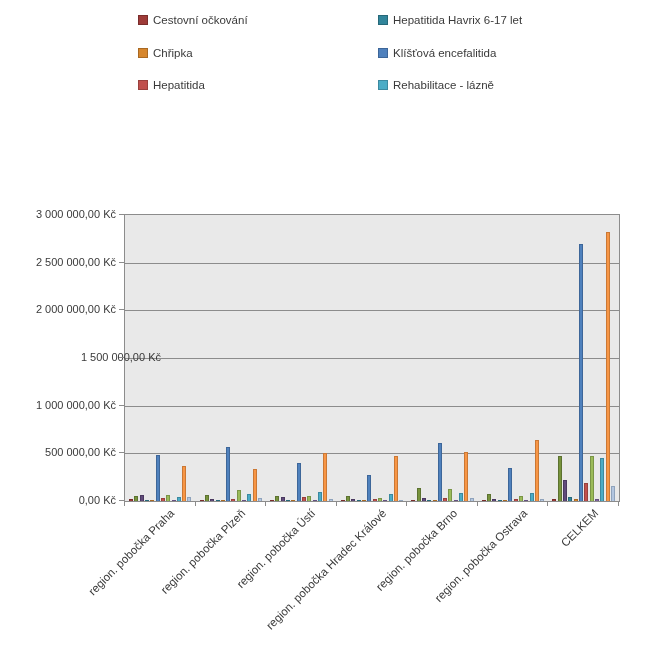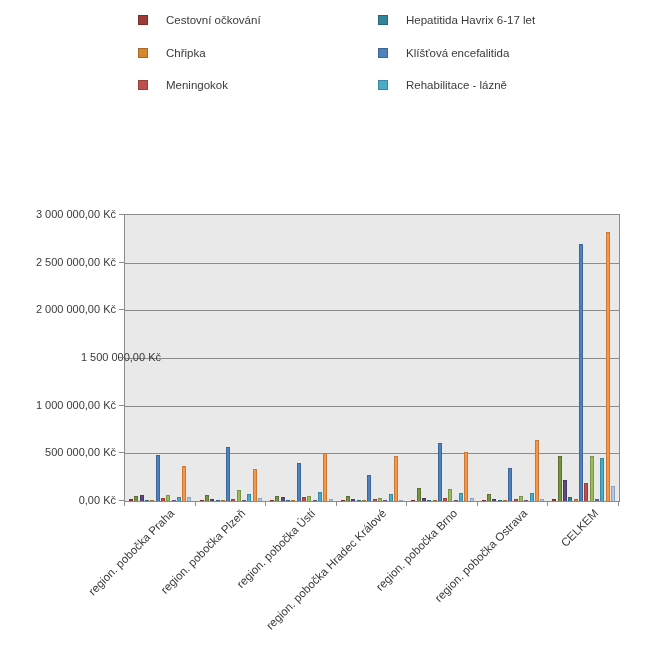--- a/index.html
+++ b/index.html
@@ -5,21 +5,21 @@
   html,body { margin:0; padding:0; }
   body {
     width:648px; height:672px; background:#ffffff; position:relative;
     font-family:"Liberation Sans", sans-serif; color:#3a3a3a; overflow:hidden;
   }
   #chart-root { position:absolute; inset:0; }
   .legend {
     position:absolute; left:138px; top:14px; width:480px;
     display:grid; grid-template-columns:240px auto; grid-auto-rows:32.6px;
   }
-  .legend-item { display:flex; align-items:flex-start; font-size:11.5px; line-height:13px;gap:13px; }
+  .legend-item { display:flex; align-items:flex-start; font-size:11.5px; line-height:13px; }
   .swatch { width:10px; height:10px; margin-right:5px; flex:0 0 auto; border:1px solid rgba(0,0,0,0.25); box-sizing:border-box; margin-top:1px; }
   .plot {
     position:absolute; left:124px; top:214px; width:494px; height:286px;
     background:#E9E9E9; border:1px solid #8C8C8C;
   }
   .gridline { position:absolute; left:0; width:100%; height:1px; background:#8C8C8C; }
   .group {
     position:absolute; bottom:0; display:flex; align-items:flex-end;
     justify-content:space-between; padding:0 4px; box-sizing:border-box;
   }
@@ -48,21 +48,21 @@
       <div class="legend-item">
         <span class="swatch" style="background: rgb(214, 134, 45); border-color: rgb(169, 105, 35);"></span>
         <span>Chřipka</span>
       </div>
       <div class="legend-item">
         <span class="swatch" style="background: rgb(79, 129, 189); border-color: rgb(61, 102, 153);"></span>
         <span>Klíšťová encefalitida</span>
       </div>
       <div class="legend-item">
         <span class="swatch" style="background: rgb(192, 80, 77); border-color: rgb(153, 64, 61);"></span>
-        <span>Meningokok</span>
+        <span>Hepatitida</span>
       </div>
       <div class="legend-item">
         <span class="swatch" style="background: rgb(75, 172, 198); border-color: rgb(59, 137, 160);"></span>
         <span>Rehabilitace - lázně</span>
       </div>
     </div>
   <div class="plot" id="plot">
       <div class="gridline" style="top: 238px;"></div>
       <div class="gridline" style="top: 191px;"></div>
       <div class="gridline" style="top: 143px;"></div>

